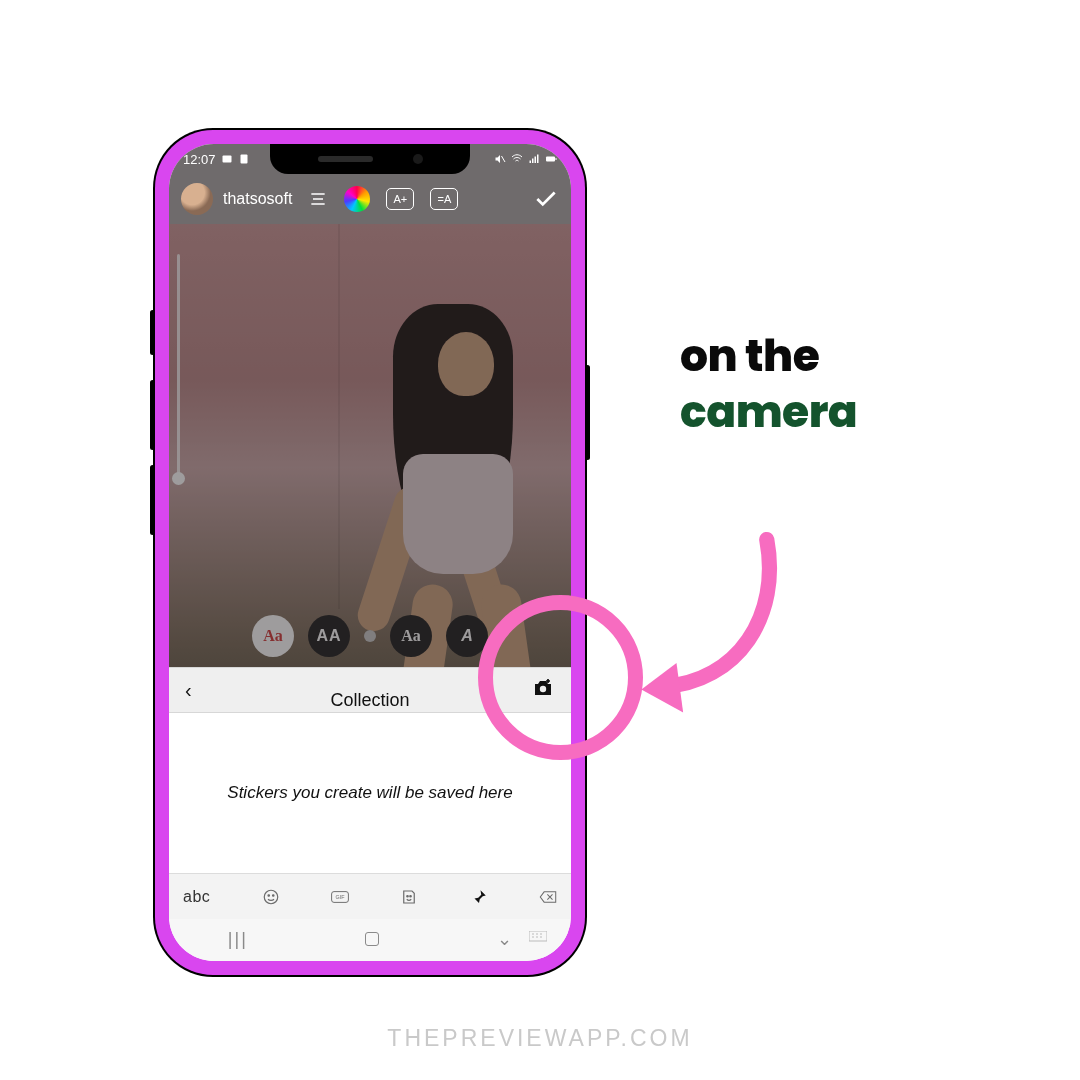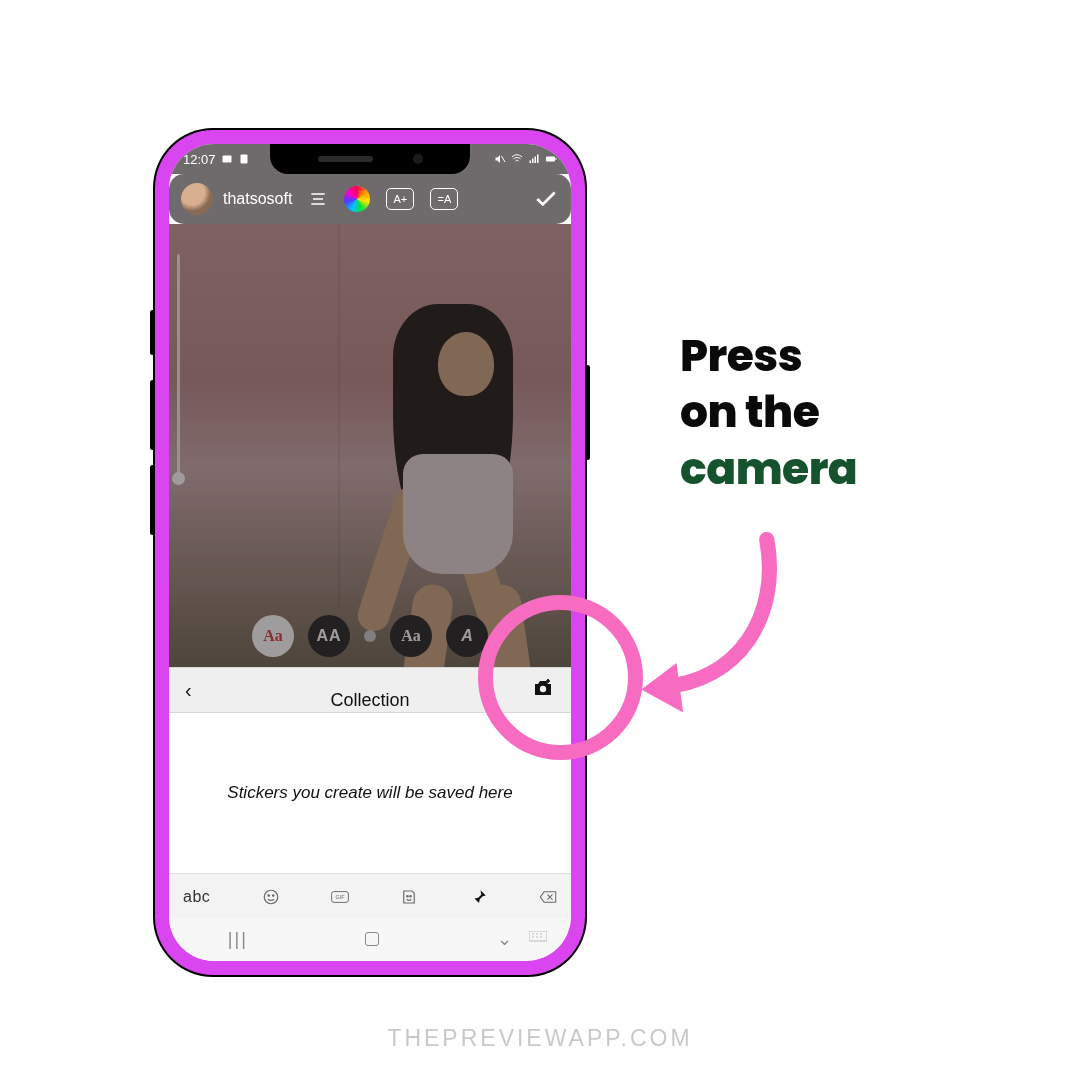--- a/index.html
+++ b/index.html
@@ -67,21 +67,20 @@
 
   
   .story-top {
     height: 50px;
     background: #6f6b6c;
     display:flex; align-items:center;
     padding: 0 12px;
     gap: 16px;
     color:#fff;
     position: relative;
-    border-radius: 15px;
   }
   .avatar {
     width:32px; height:32px; border-radius:50%;
     background: radial-gradient(circle at 35% 30%, #d8b090 0 40%, #8a6a55 60% 100%);
     flex-shrink:0;
   }
   .username { font-size:16px; margin-left:-6px; }
   .align-ico { width:20px; fill:#fff; }
   .colorwheel {
     width:26px; height:26px; border-radius:50%;
@@ -368,18 +367,17 @@
 <div class="highlight-circle"></div>
 
 <div class="arrow">
   <svg viewBox="0 0 170 200">
     <path d="M150 10 C 165 90, 120 160, 40 165" stroke="#f76cc0" stroke-width="16" fill="none" stroke-linecap="round"></path>
     <path d="M55 140 L18 168 L62 192 Z" fill="#f76cc0"></path>
   </svg>
 </div>
 
 <div class="instruction">
-  <div>Press</div>
   <div>on the</div>
   <div class="hl">camera</div>
 </div>
 
 <div class="watermark">THEPREVIEWAPP.COM</div>
 
 </body></html>

